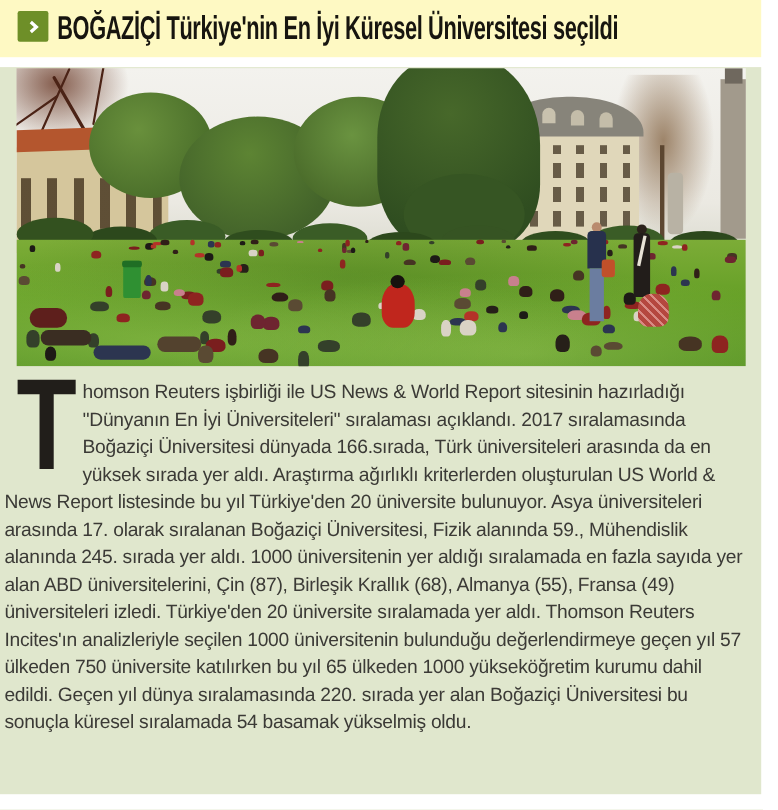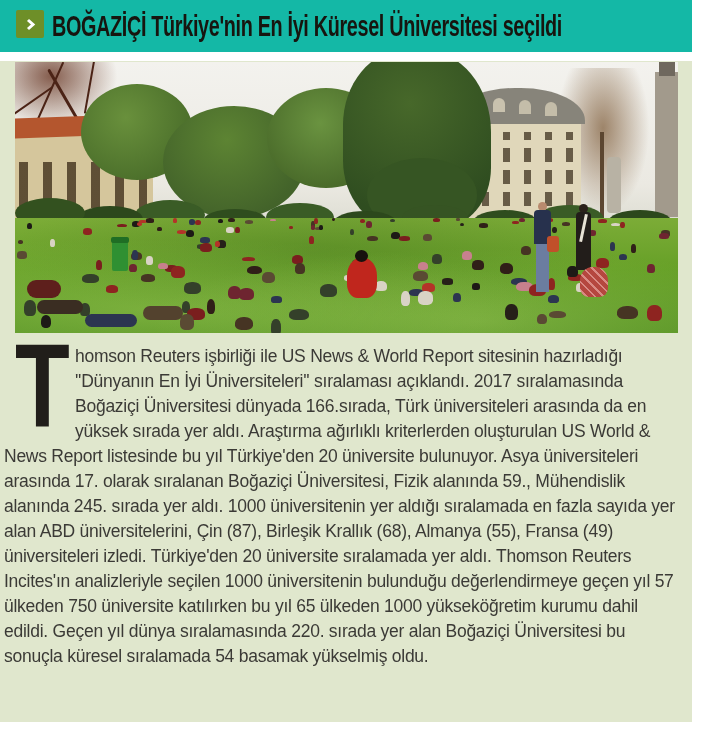--- a/index.html
+++ b/index.html
@@ -3,21 +3,21 @@
 <meta charset="utf-8">
 <style>
   html,body{margin:0;padding:0;}
   body{
     width:707px;height:736px;position:relative;overflow:hidden;
     background:#ffffff;
     font-family:"Liberation Sans", sans-serif;
   }
   .card-header{
     position:absolute;left:0;top:0;width:692px;height:52px;
-    background:#14b8a6;
+    background:#fef9c3;
   }
   .bullet{
     position:absolute;left:16px;top:10px;width:28px;height:28px;
     background:#6e8f28;border-radius:2px;
     display:flex;align-items:center;justify-content:center;
   }
   .headline{
     position:absolute;left:52px;top:6px;height:40px;line-height:40px;
     white-space:nowrap;font-weight:700;font-size:30px;color:#17150f;
     letter-spacing:-0.5px;

